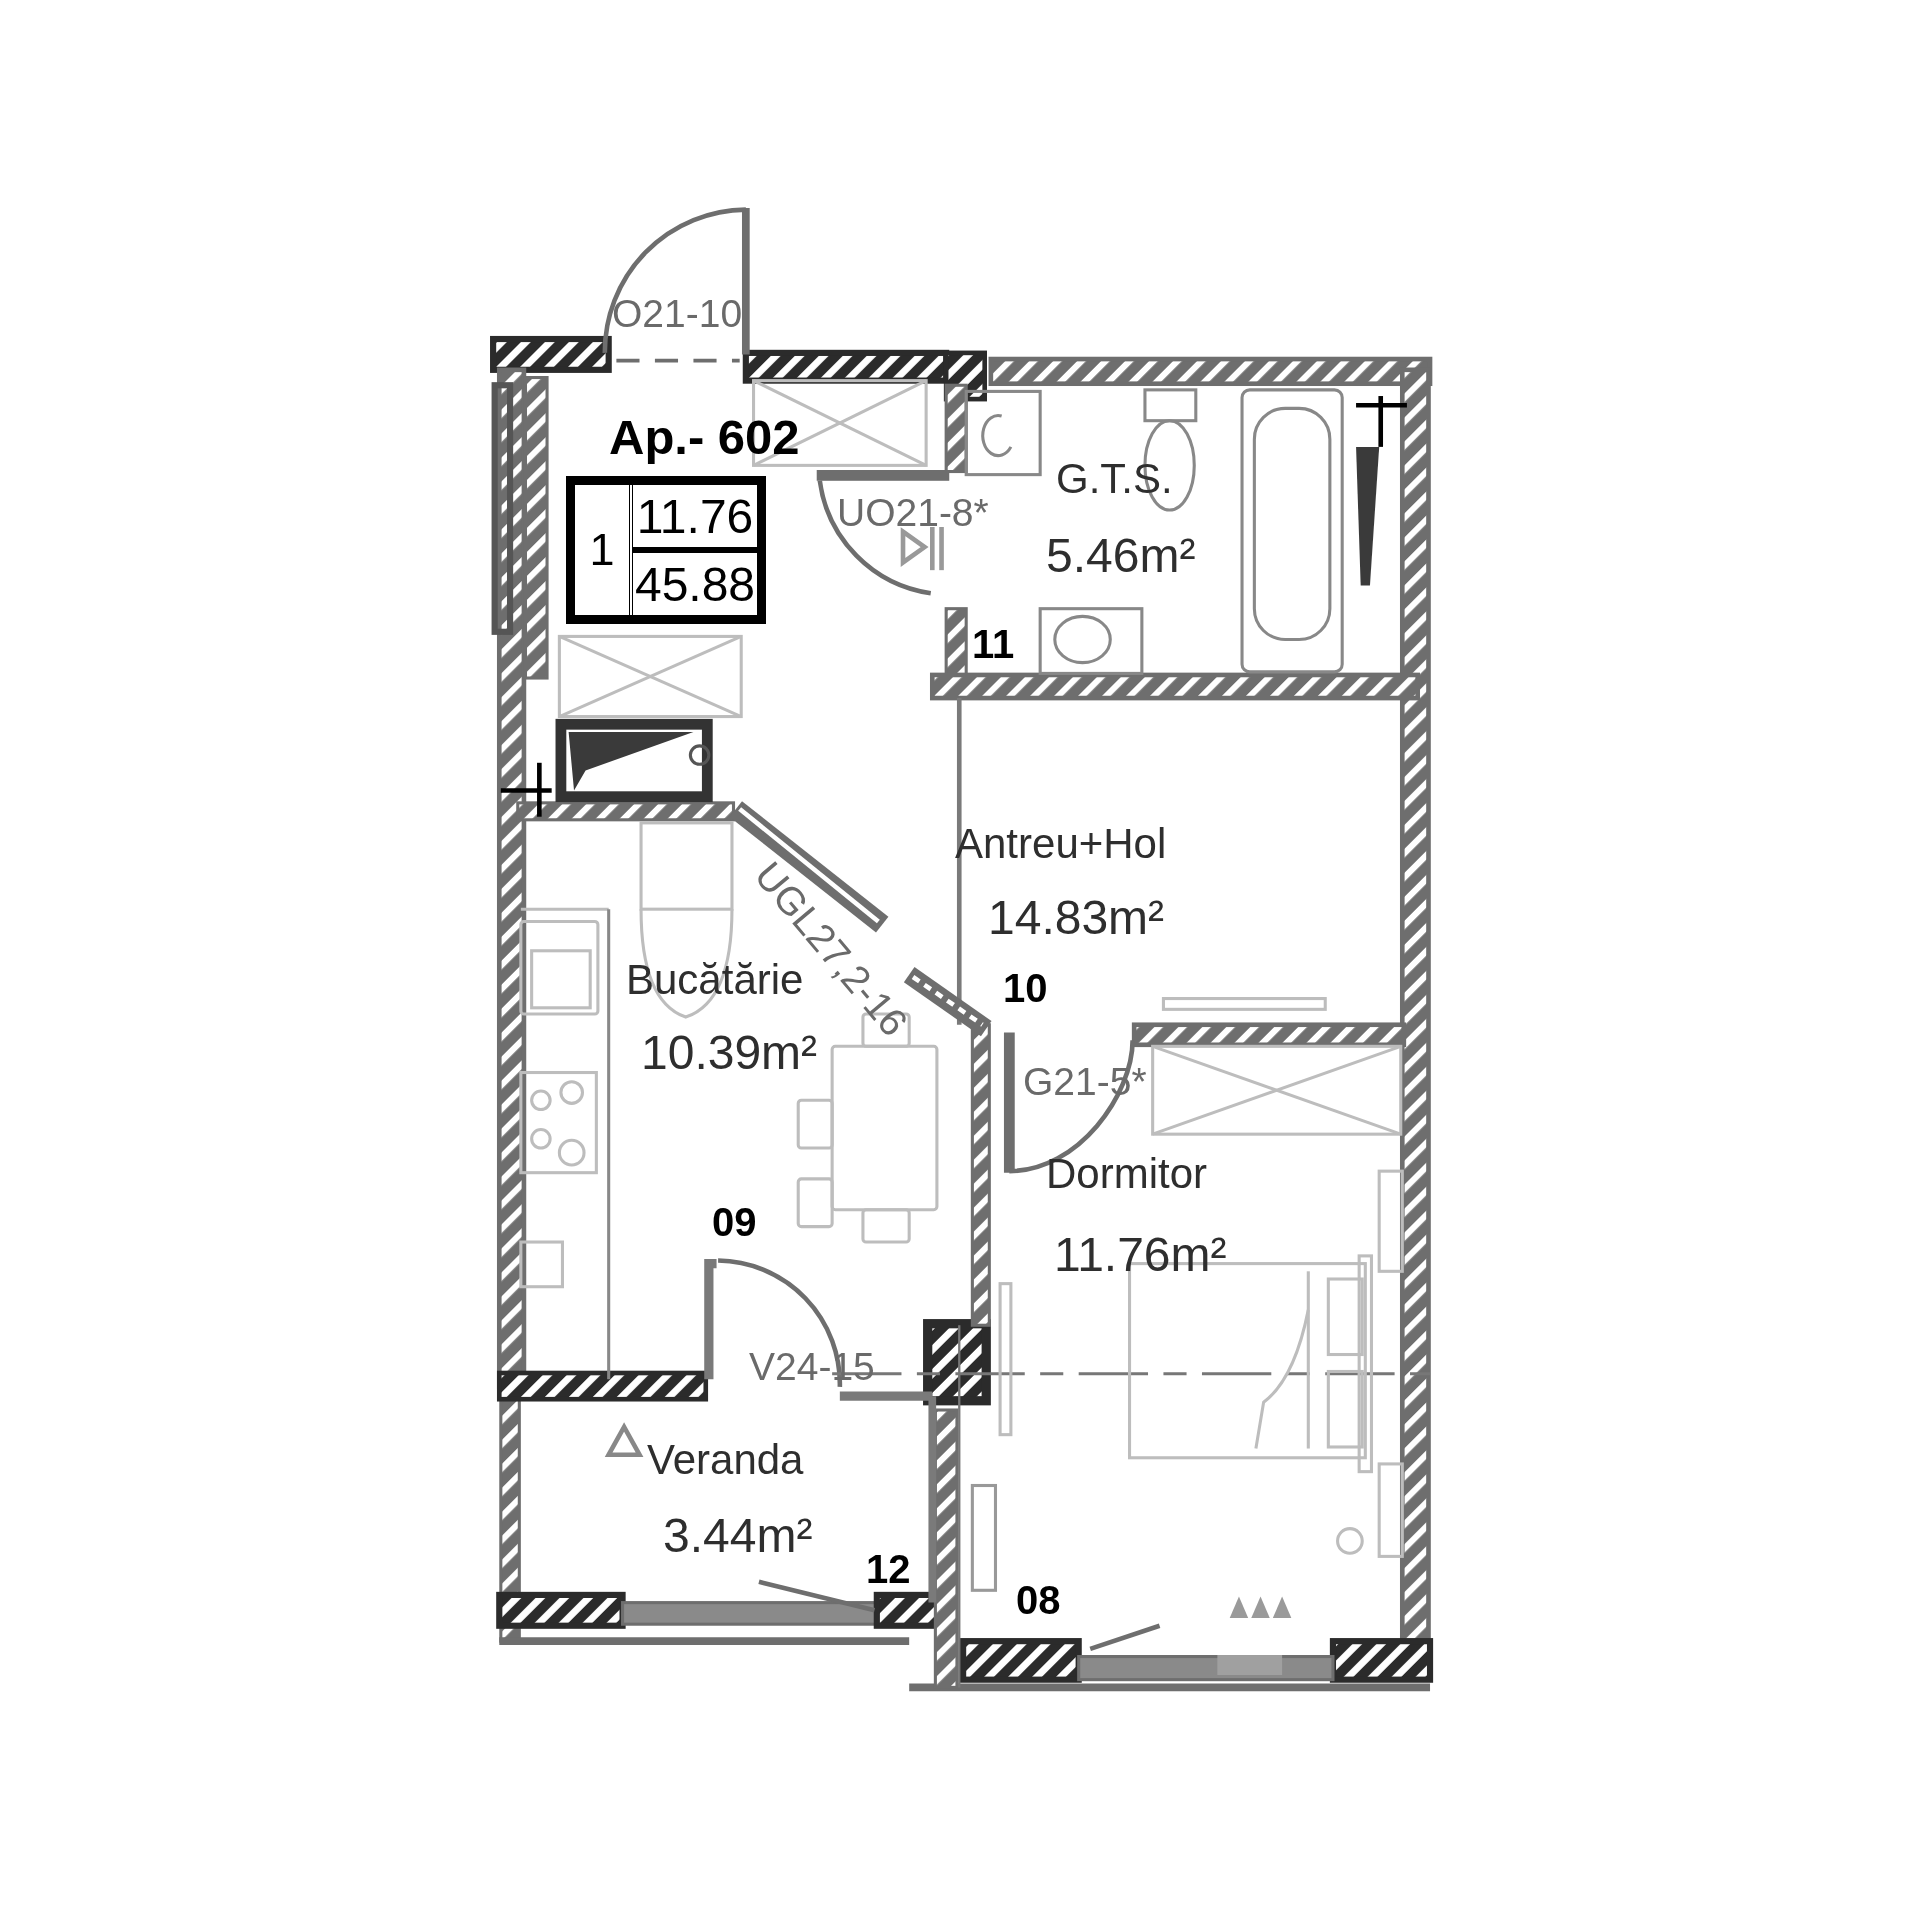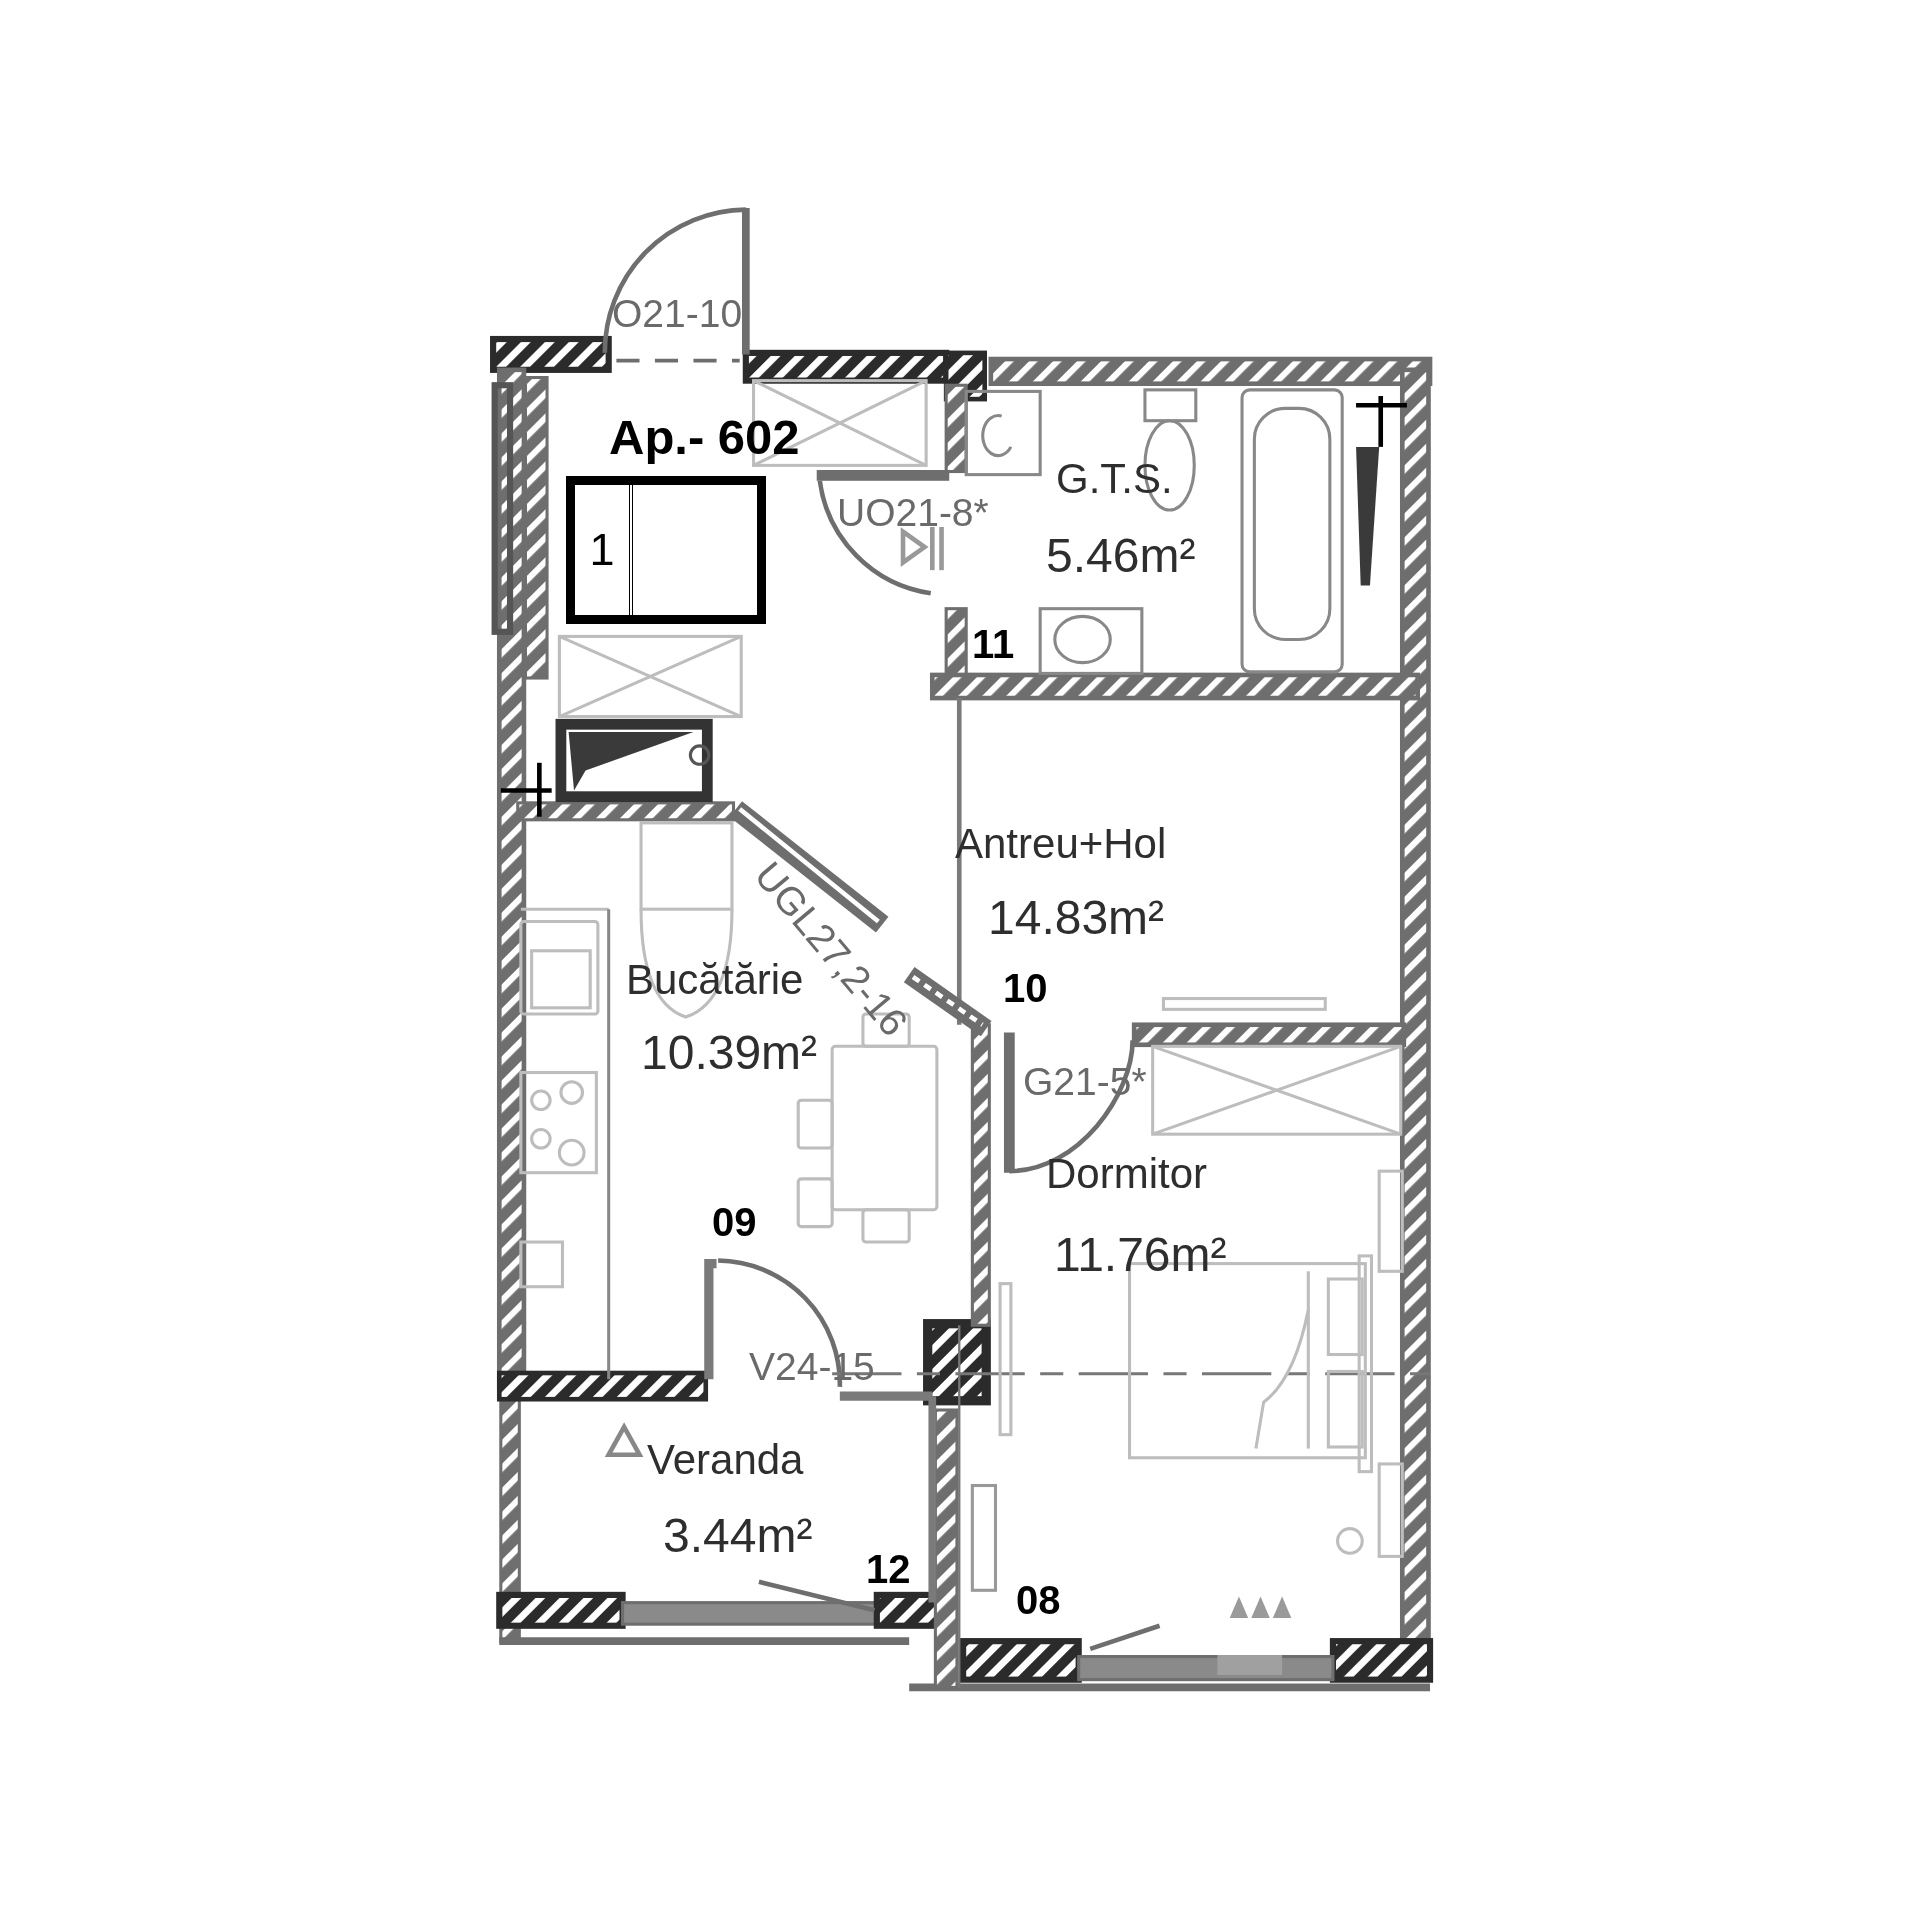--- a/index.html
+++ b/index.html
@@ -204,20 +204,24 @@
       <line x1="1760" y1="526" x2="1826" y2="526"></line>
     <line x1="700" y1="990" x2="700" y2="1060"></line>
       <line x1="650" y1="1026" x2="716" y2="1026"></line>
   </g>
   <polygon points="1760,580 1790,580 1778,760 1766,760" fill="#3a3a3a"></polygon>
 </svg>
 
 <div class="lbl apt-title" style="left:575px; top:413px;">Ap.- 602</div>
 <div class="apt-box">
   <div class="rooms">1</div>
+  <div class="areas">
+    <div>11.76</div>
+    <div>45.88</div>
+  </div>
 </div>
 
 <div class="lbl room-name" style="left:1056px; top:458px;">G.T.S.</div>
 <div class="lbl room-area" style="left:1046px; top:532px;">5.46m²</div>
 <div class="lbl room-num" style="left:972px; top:624px;">11</div>
 
 <div class="lbl room-name" style="left:955px; top:823px;">Antreu+Hol</div>
 <div class="lbl room-area" style="left:988px; top:894px;">14.83m²</div>
 <div class="lbl room-num" style="left:1003px; top:968px;">10</div>
 

